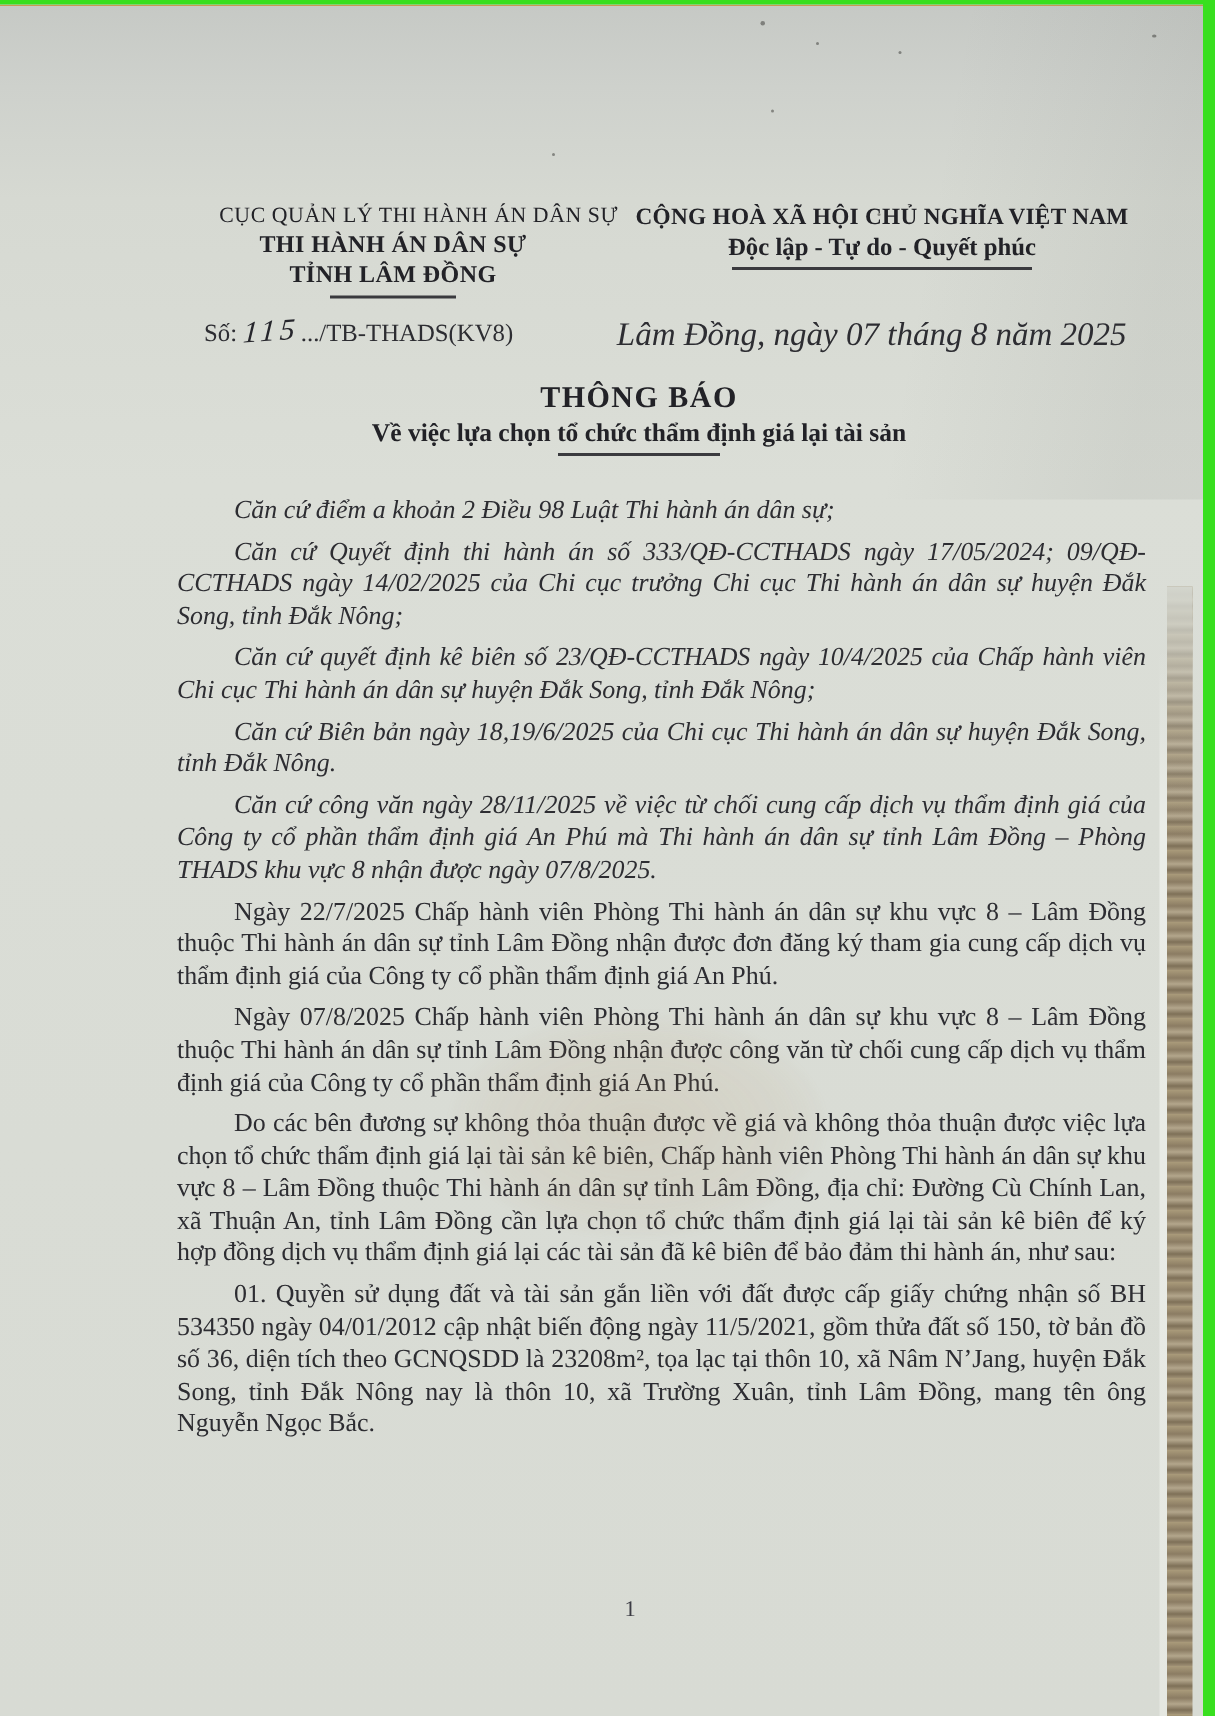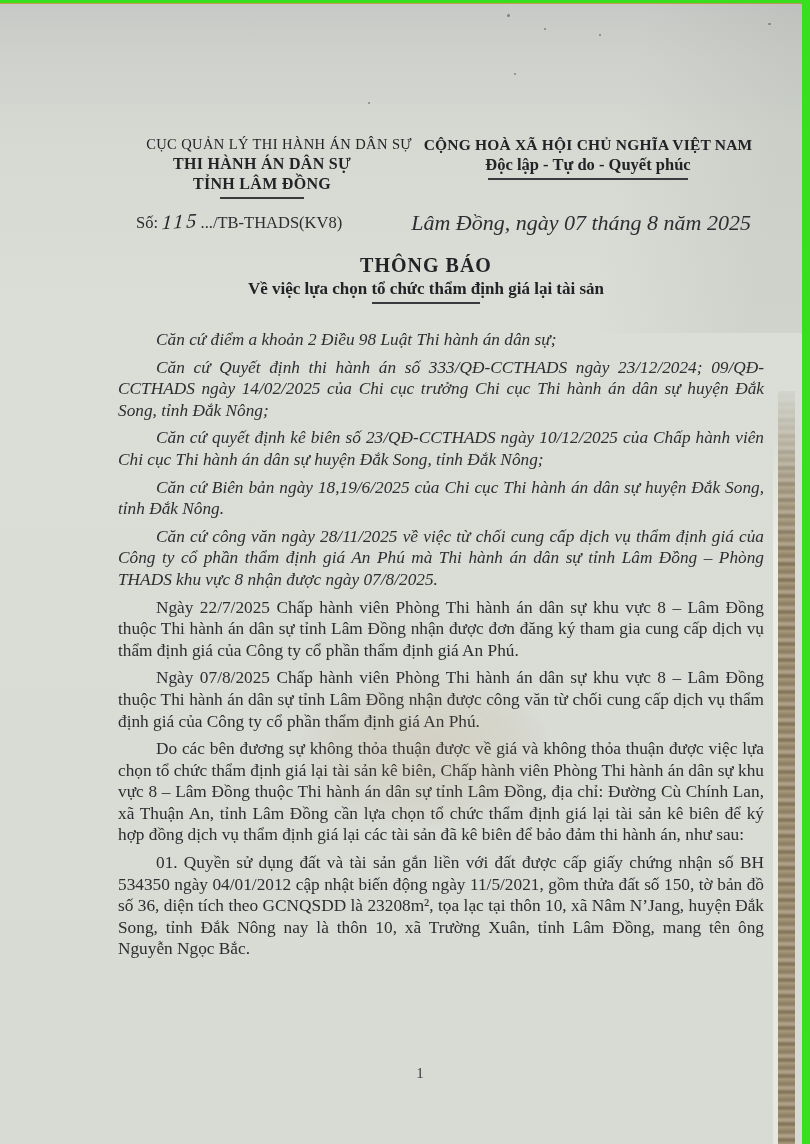--- a/index.html
+++ b/index.html
@@ -117,22 +117,22 @@
   </div>
 
   <div class="title-block">
     <div class="doc-title">THÔNG BÁO</div>
     <div class="doc-subtitle">Về việc lựa chọn tổ chức thẩm định giá lại tài sản</div>
     <div class="title-rule"></div>
   </div>
 
   <div class="doc-body">
     <p class="cite">Căn cứ điểm a khoản 2 Điều 98 Luật Thi hành án dân sự;</p>
-    <p class="cite">Căn cứ Quyết định thi hành án số 333/QĐ-CCTHADS ngày 23/12/2024; 09/QĐ-CCTHADS ngày 14/02/2025 của Chi cục trưởng Chi cục Thi hành án dân sự huyện Đắk Song, tỉnh Đắk Nông;</p>
-    <p class="cite">Căn cứ quyết định kê biên số 23/QĐ-CCTHADS ngày 10/12/2025 của Chấp hành viên Chi cục Thi hành án dân sự huyện Đắk Song, tỉnh Đắk Nông;</p>
+    <p class="cite">Căn cứ Quyết định thi hành án số 333/QĐ-CCTHADS ngày 17/05/2024; 09/QĐ-CCTHADS ngày 14/02/2025 của Chi cục trưởng Chi cục Thi hành án dân sự huyện Đắk Song, tỉnh Đắk Nông;</p>
+    <p class="cite">Căn cứ quyết định kê biên số 23/QĐ-CCTHADS ngày 10/4/2025 của Chấp hành viên Chi cục Thi hành án dân sự huyện Đắk Song, tỉnh Đắk Nông;</p>
     <p class="cite">Căn cứ Biên bản ngày 18,19/6/2025 của Chi cục Thi hành án dân sự huyện Đắk Song, tỉnh Đắk Nông.</p>
     <p class="cite">Căn cứ công văn ngày 28/11/2025 về việc từ chối cung cấp dịch vụ thẩm định giá của Công ty cổ phần thẩm định giá An Phú mà Thi hành án dân sự tỉnh Lâm Đồng – Phòng THADS khu vực 8 nhận được ngày 07/8/2025.</p>
     <p>Ngày 22/7/2025 Chấp hành viên Phòng Thi hành án dân sự khu vực 8 – Lâm Đồng thuộc Thi hành án dân sự tỉnh Lâm Đồng nhận được đơn đăng ký tham gia cung cấp dịch vụ thẩm định giá của Công ty cổ phần thẩm định giá An Phú.</p>
     <p>Ngày 07/8/2025 Chấp hành viên Phòng Thi hành án dân sự khu vực 8 – Lâm Đồng thuộc Thi hành án dân sự tỉnh Lâm Đồng nhận được công văn từ chối cung cấp dịch vụ thẩm định giá của Công ty cổ phần thẩm định giá An Phú.</p>
     <p>Do các bên đương sự không thỏa thuận được về giá và không thỏa thuận được việc lựa chọn tổ chức thẩm định giá lại tài sản kê biên, Chấp hành viên Phòng Thi hành án dân sự khu vực 8 – Lâm Đồng thuộc Thi hành án dân sự tỉnh Lâm Đồng, địa chỉ: Đường Cù Chính Lan, xã Thuận An, tỉnh Lâm Đồng cần lựa chọn tổ chức thẩm định giá lại tài sản kê biên để ký hợp đồng dịch vụ thẩm định giá lại các tài sản đã kê biên để bảo đảm thi hành án, như sau:</p>
     <p>01. Quyền sử dụng đất và tài sản gắn liền với đất được cấp giấy chứng nhận số BH 534350 ngày 04/01/2012 cập nhật biến động ngày 11/5/2021, gồm thửa đất số 150, tờ bản đồ số 36, diện tích theo GCNQSDD là 23208m², tọa lạc tại thôn 10, xã Nâm N’Jang, huyện Đắk Song, tỉnh Đắk Nông nay là thôn 10, xã Trường Xuân, tỉnh Lâm Đồng, mang tên ông Nguyễn Ngọc Bắc.</p>
   </div>
 
   <div class="stamp-bleed"></div>
 

